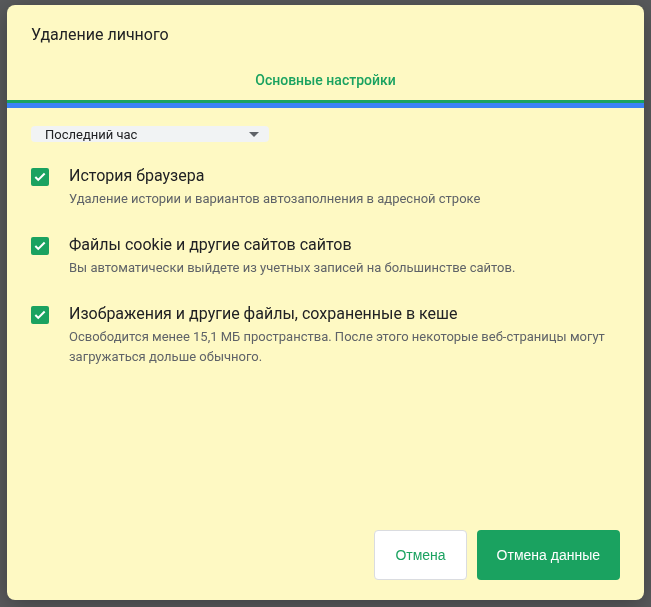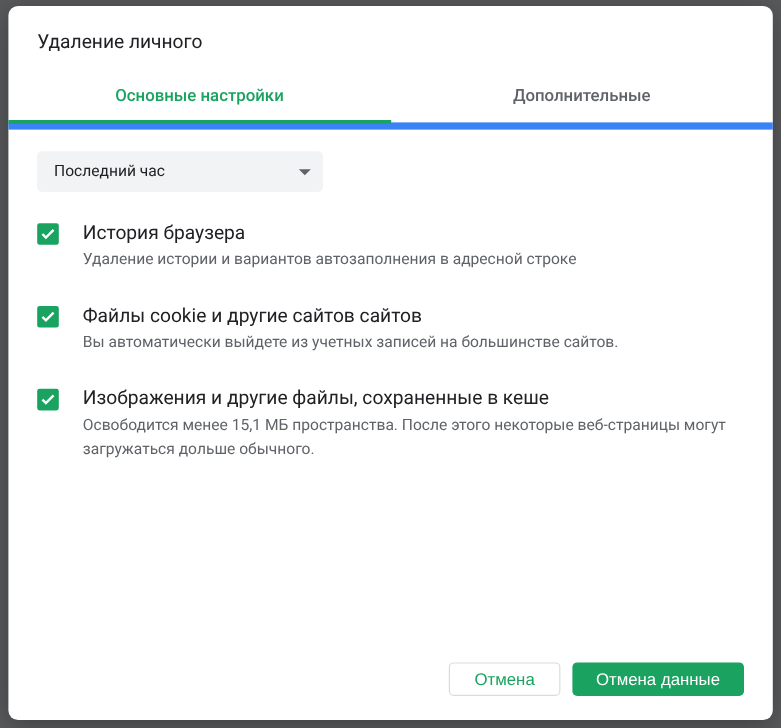--- a/index.html
+++ b/index.html
@@ -12,21 +12,21 @@
     height: 607px;
     overflow: hidden;
     position: relative;
   }
   .modal {
     position: absolute;
     top: 5px;
     left: 7px;
     right: 7px;
     bottom: 7px;
-    background: #ffffff;
+    background: #fef9c3;
     border-radius: 8px;
     box-shadow: 0 4px 24px rgba(0,0,0,0.3);
     display: flex;
     flex-direction: column;
   }
   .title {
     font-size: 16px;
     color: #202124;
     padding: 20px 24px 16px 24px;
   }
@@ -63,21 +63,21 @@
     gap: 12px;
     margin-bottom: 24px;
   }
   .range-label {
     font-size: 13px;
     color: #5f6368;
   }
   .select {
     flex: 0 0 auto;
     width: 238px;
-    height: 34px;
+    height: 16px;
     background: #f1f3f4;
     border-radius: 4px;
     display: flex;
     align-items: center;
     justify-content: space-between;
     padding: 0 6px 0 14px;
     cursor: pointer;
     font-size: 13px;
     color: #202124;
   }
@@ -119,21 +119,21 @@
     color: #5f6368;
     line-height: 1.55;
   }
   .footer {
     display: flex;
     justify-content: flex-end;
     gap: 10px;
     padding: 16px 24px 20px 24px;
   }
   .btn {
-    height: 28px;
+    height: 50px;
     padding: 0 20px;
     border-radius: 4px;
     font-size: 14px;
     font-weight: 500;
     cursor: pointer;
     display: inline-flex;
     align-items: center;
     justify-content: center;
     border: none;
     margin-top: 38px;
@@ -150,21 +150,20 @@
 </style>
 </head>
 <body>
 
 <div class="modal">
 
   <div class="title">Удаление личного</div>
 
   <div class="tabs">
     <div class="tab active">Основные настройки</div>
-    <div class="tab inactive">Дополнительные</div>
   </div>
 
   <div class="content">
 
     <div class="range-row">
       <div class="select">
         <span>Последний час</span>
         <span class="arrow"></span>
       </div>
     </div>

